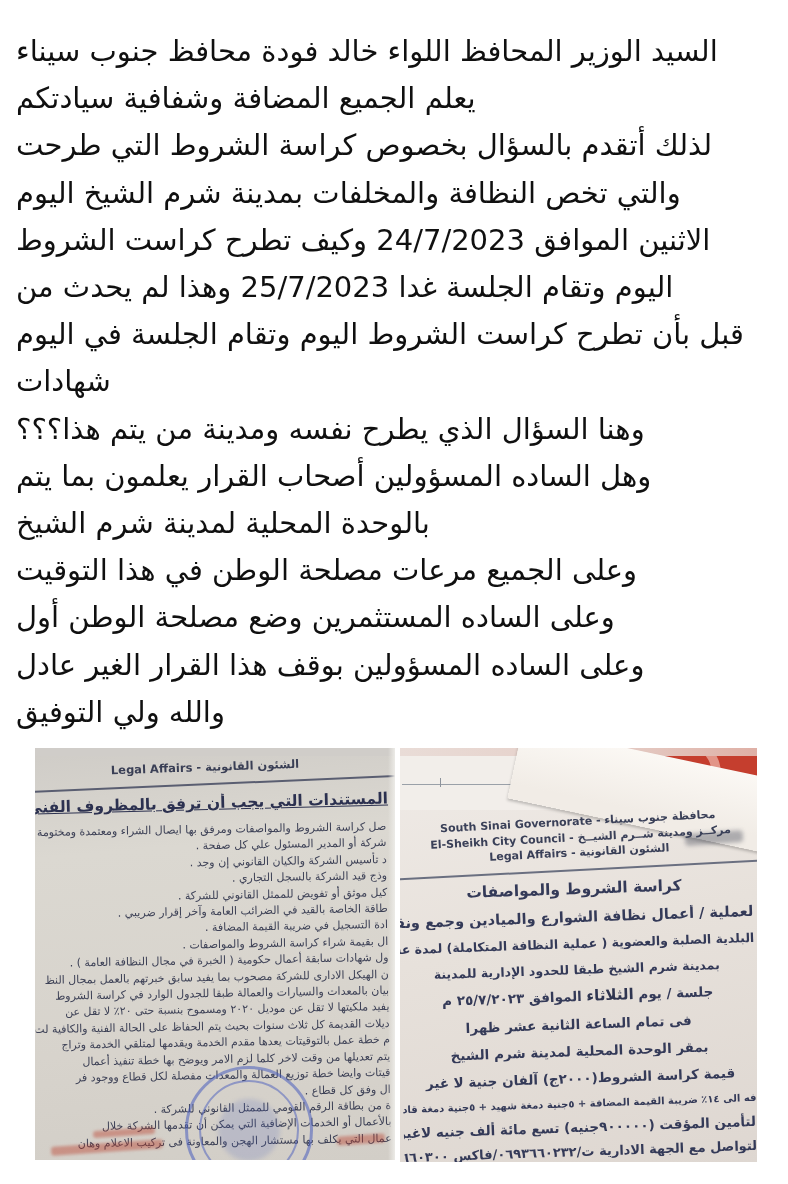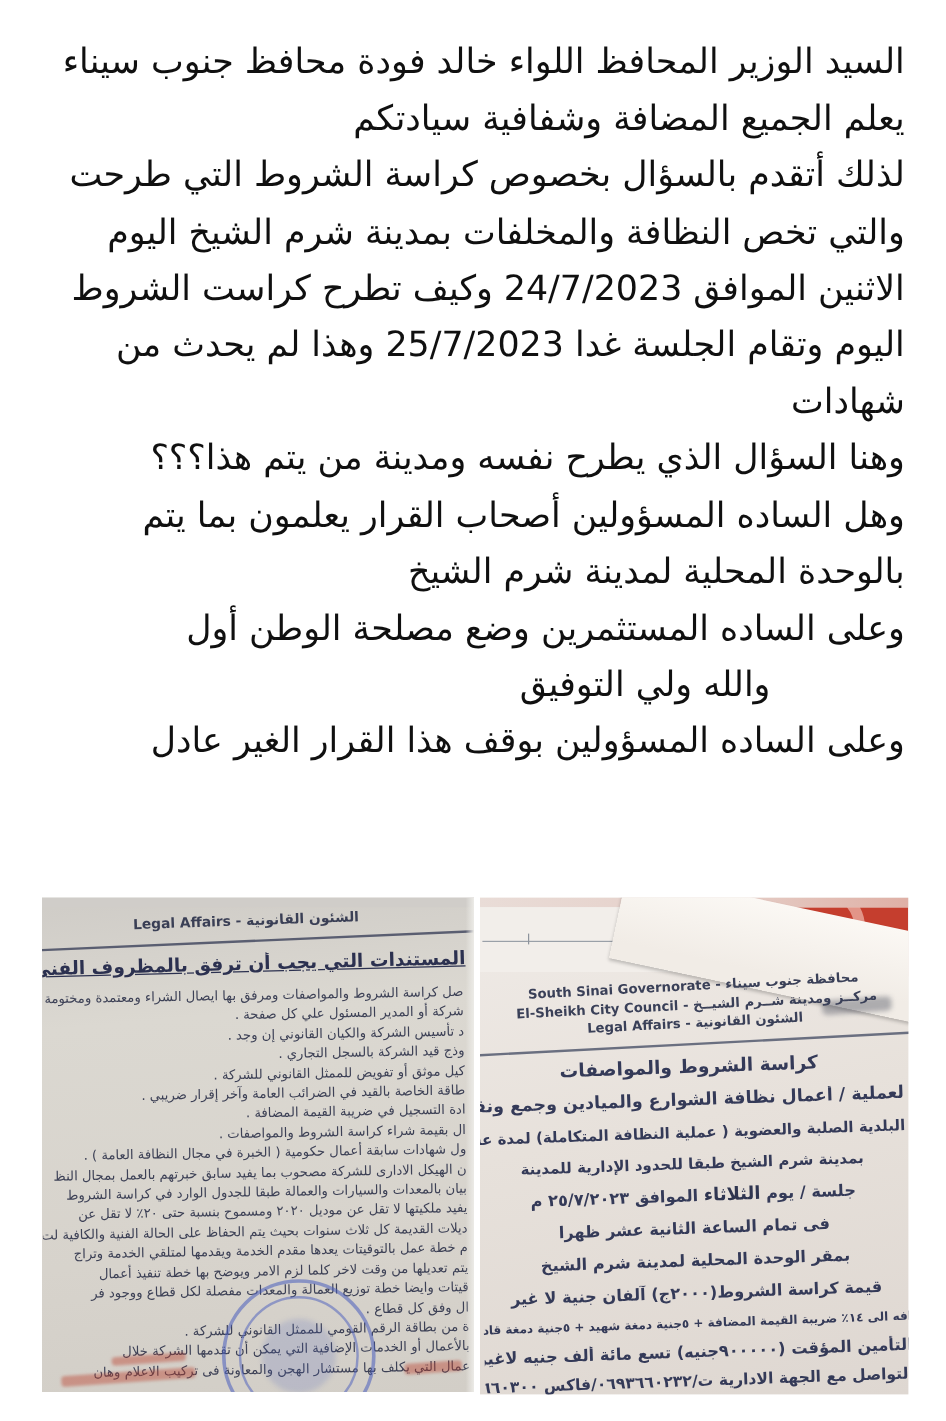--- a/index.html
+++ b/index.html
@@ -1,20 +1,20 @@
 <!DOCTYPE html>
 <html><head>
 <meta charset="utf-8">
 <style>
   html,body{margin:0;padding:0;background:#fff;}
   .page{position:relative;width:788px;height:1184px;background:#ffffff;overflow:hidden;
         font-family:"DejaVu Sans","Liberation Sans",sans-serif;}
 
   
-  .post-text{position:absolute;top:28px;right:34px;left:16px;direction:rtl;text-align:right;
+  .post-text{position:absolute;top:28px;right:34px;left:16px;direction:rtl;text-align:left;
              color:#101010;font-size:29px;line-height:47.2px;font-weight:400;}
   .pline{white-space:nowrap;}
   .pline.closing{padding-left:0;padding-right:112px;}
 
   
   .photo{position:absolute;top:748px;overflow:hidden;display:block;margin:0;}
   .photo-left{left:35px;width:360px;height:412px;
       background:linear-gradient(175deg,#cfccc7 0%,#dbd8d1 25%,#d7d3cc 70%,#d2cec7 100%);}
   .photo-right{left:400px;width:357px;height:414px;
       background:linear-gradient(168deg,#f0ebe7 0%,#e7e1db 45%,#ded7d1 100%);}
@@ -93,27 +93,29 @@
 
 <div class="page">
 
   <div class="post-text" dir="rtl">
     <div class="pline">السيد الوزير المحافظ اللواء خالد فودة محافظ جنوب سيناء</div>
     <div class="pline">يعلم الجميع المضافة وشفافية سيادتكم</div>
     <div class="pline">لذلك أتقدم بالسؤال بخصوص كراسة الشروط التي طرحت</div>
     <div class="pline">والتي تخص النظافة والمخلفات بمدينة شرم الشيخ اليوم</div>
     <div class="pline">الاثنين الموافق 24/7/2023 وكيف تطرح كراست الشروط</div>
     <div class="pline">اليوم وتقام الجلسة غدا 25/7/2023 وهذا لم يحدث من</div>
+    <div class="pline">قبل بأن تطرح كراست الشروط اليوم وتقام الجلسة في اليوم</div>
     <div class="pline">شهادات</div>
     <div class="pline">وهنا السؤال الذي يطرح نفسه ومدينة من يتم هذا؟؟؟</div>
     <div class="pline">وهل الساده المسؤولين أصحاب القرار يعلمون بما يتم</div>
     <div class="pline">بالوحدة المحلية لمدينة شرم الشيخ</div>
+    <div class="pline">وعلى الجميع مرعات مصلحة الوطن في هذا التوقيت</div>
     <div class="pline">وعلى الساده المستثمرين وضع مصلحة الوطن أول</div>
+    <div class="pline">وعلى الساده المسؤولين بوقف هذا القرار الغير عادل</div>
     <div class="pline closing">والله ولي التوفيق</div>
-    <div class="pline">وعلى الساده المسؤولين بوقف هذا القرار الغير عادل</div>
   </div>
 
   <figure class="photo photo-left">
     <div class="edge-top"></div>
     <div class="ldoc">
       <div class="ldoc-header">الشئون القانونية - Legal Affairs</div>
       <div class="ldoc-rule"></div>
       <div class="ldoc-title">المستندات التي يجب أن ترفق بالمظروف الفني</div>
       <div class="ldoc-body">
         <div class="lline">صل كراسة الشروط والمواصفات ومرفق بها ايصال الشراء ومعتمدة ومختومة ب</div>

